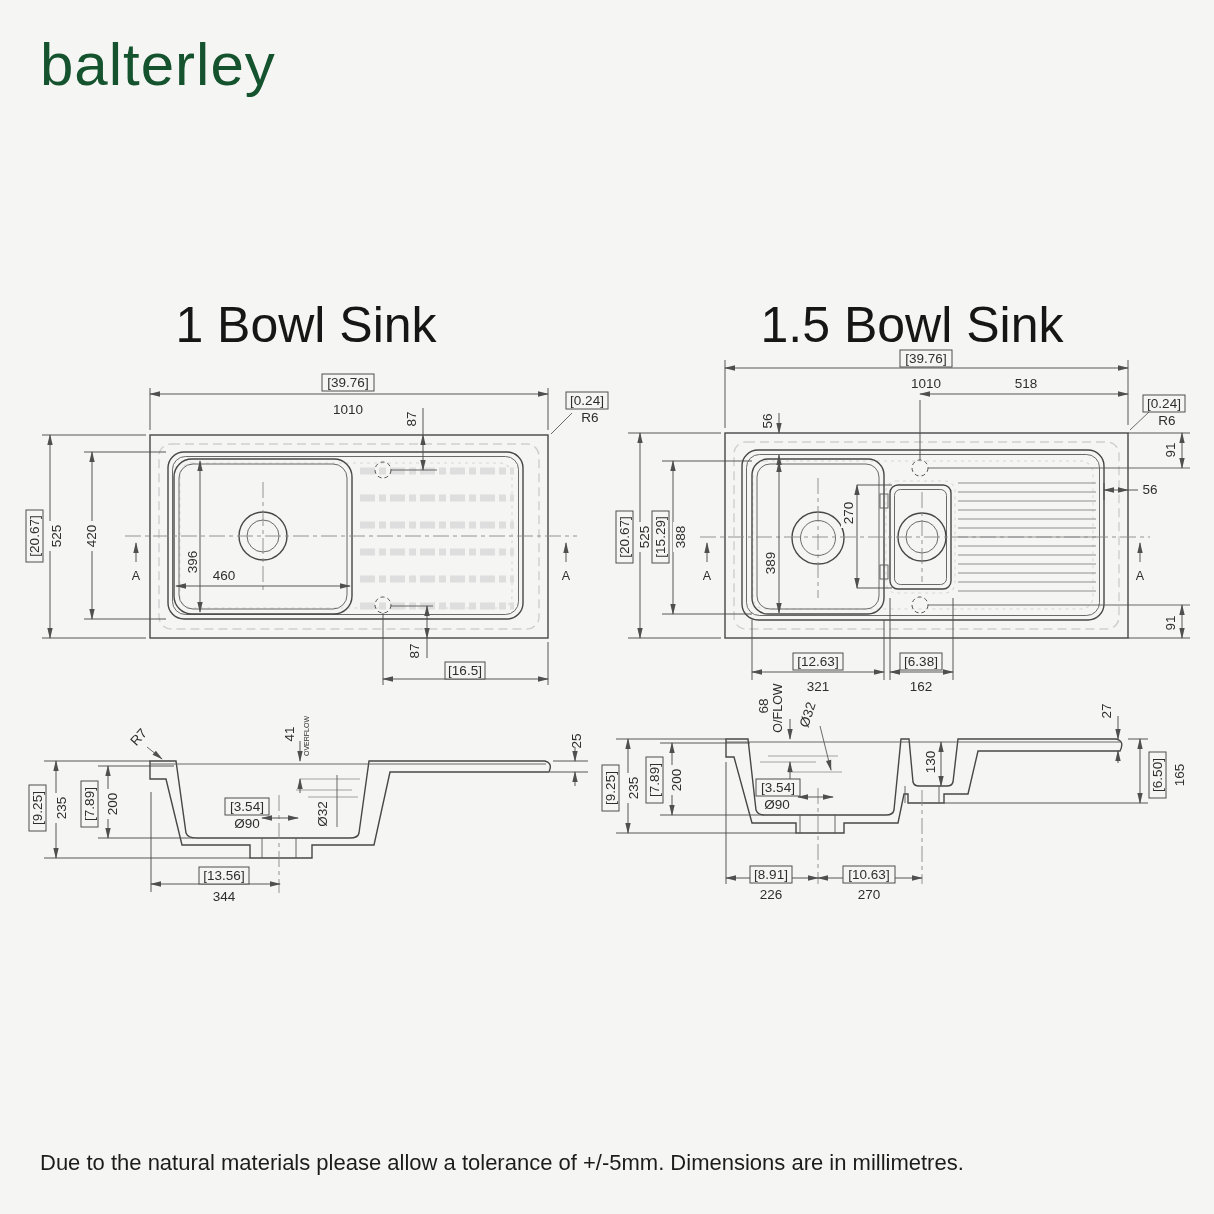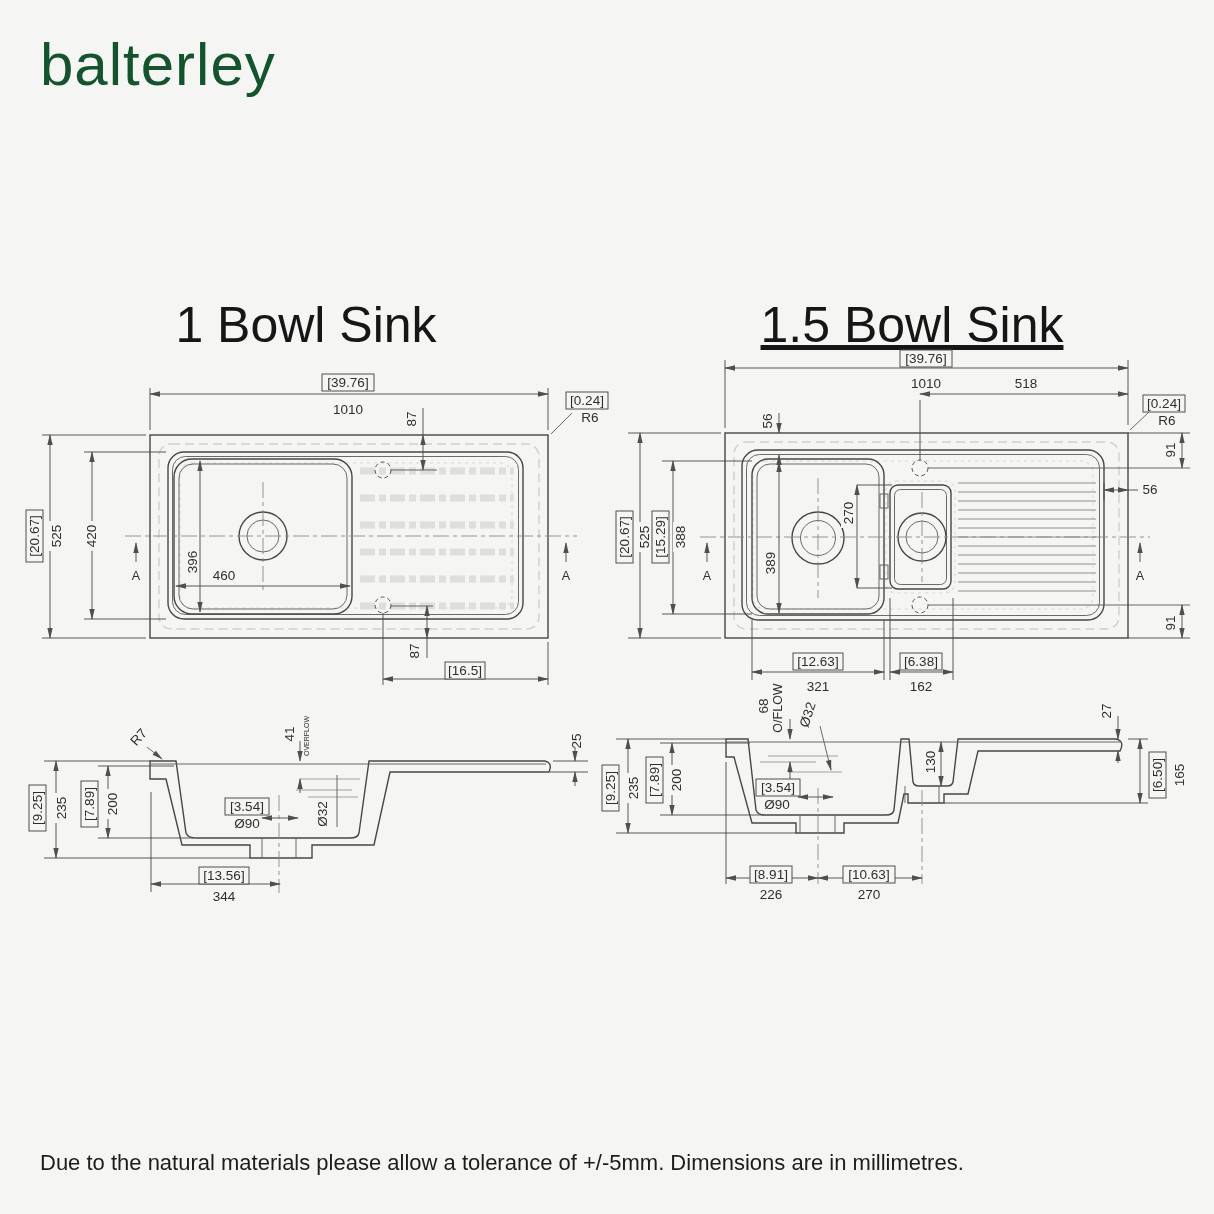--- a/index.html
+++ b/index.html
@@ -3,21 +3,21 @@
 <meta charset="utf-8">
 <style>
   html,body{margin:0;padding:0;}
   body{width:1214px;height:1214px;background:#f5f5f3;position:relative;
        font-family:"Liberation Sans","DejaVu Sans",sans-serif;overflow:hidden;}
   .logo{position:absolute;left:40px;top:30px;font-size:60px;font-weight:500;
         color:#14532d;letter-spacing:1px;}
   .title{position:absolute;top:252px;font-size:50px;font-weight:500;color:#161616;
          text-align:center;white-space:nowrap;margin-top:44px;}
   .title.left{left:130px;width:352px;}
-  .title.right{left:736px;width:352px;text-decoration:underline;}
+  .title.right{left:736px;width:352px;}
   .note{position:absolute;left:40px;top:1150px;font-size:22px;color:#1c1c1c;}
   svg{position:absolute;left:0;top:0;}
   .ln{stroke:#474747;stroke-width:1.4;fill:none;}
   .tn{stroke:#5a5a5a;stroke-width:.9;fill:none;}
   .dim{stroke:#4f4f4f;stroke-width:.95;fill:none;}
   .cl{stroke:#8a8a8a;stroke-width:.9;fill:none;stroke-dasharray:16 4 4 4;}
   .lg{stroke:#cfcfcf;stroke-width:1.4;fill:none;stroke-dasharray:9 5;}
   .lg2{stroke:#d8d8d8;stroke-width:1.1;fill:none;stroke-dasharray:3 4;}
   .rib{stroke:#dedede;stroke-width:7;fill:none;stroke-dasharray:15 4 7 4;}
   .rib2{stroke:#8f8f8f;stroke-width:1.2;fill:none;}

